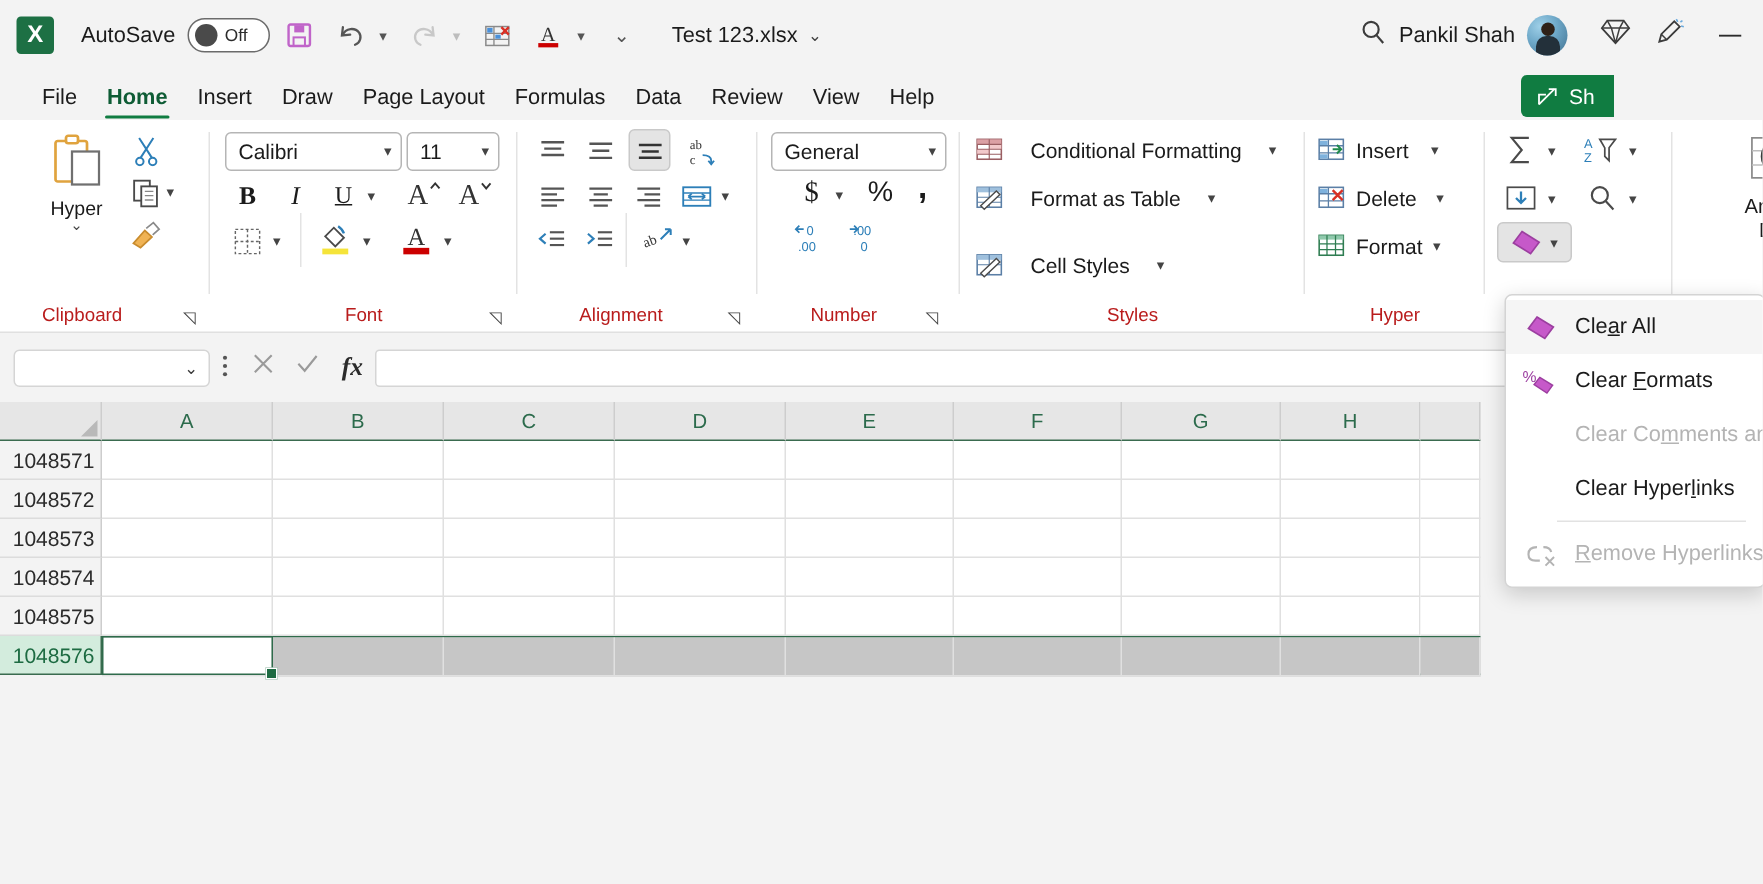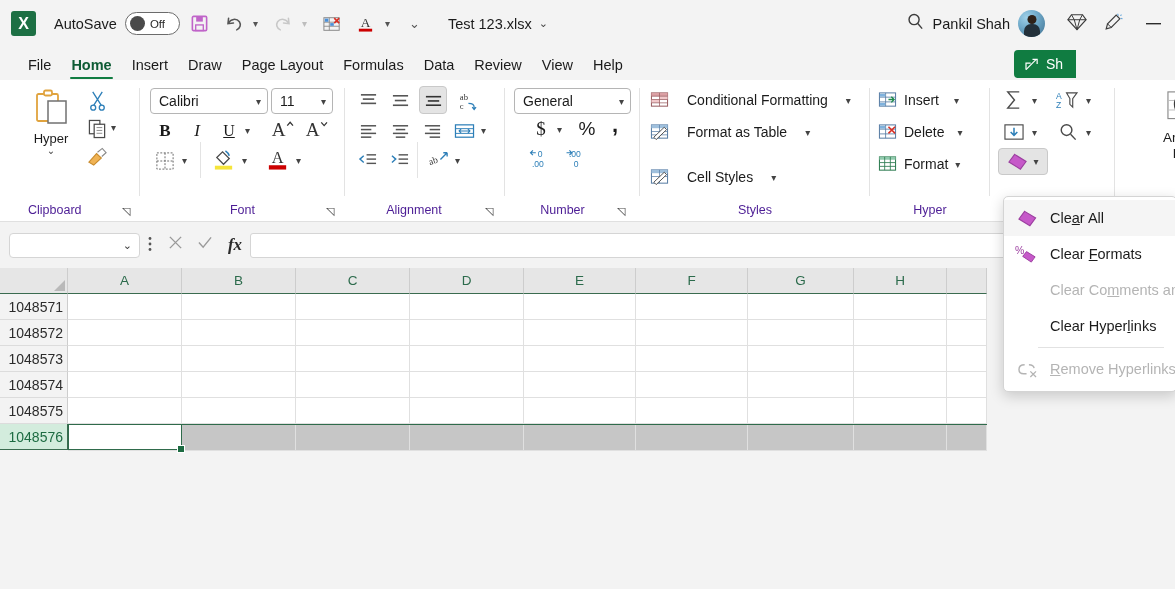--- a/index.html
+++ b/index.html
@@ -117,21 +117,21 @@
   .ribbon {
     position: absolute; left: 0; top: 80px; width: 1175px; height: 142px;
     background: #fff; border-bottom: 1px solid #e0e0e0;
   }
   .rgroup { position: absolute; top: 0; height: 142px; }
   .rgroup-sep {
     position: absolute; top: 8px; width: 1px; height: 108px; background: #e3e3e3;
   }
   .glabel {
     position: absolute; bottom: 5px; width: 100%;
-    text-align: center; font-size: 12.5px; color: #4c1d95;
+    text-align: center; font-size: 12.5px; color: #b91c1c;
   }
   .dialog-launcher {
     position: absolute; bottom: 4px; font-size: 11px; color: #444;
   }
 
   
   .paste-big {
     position: absolute; left: 22px; top: 8px; width: 58px;
     display: flex; flex-direction: column; align-items: center;
   }

